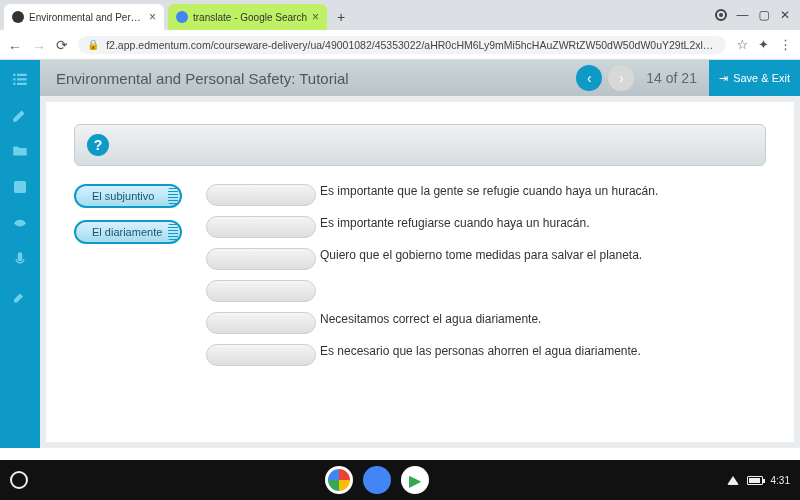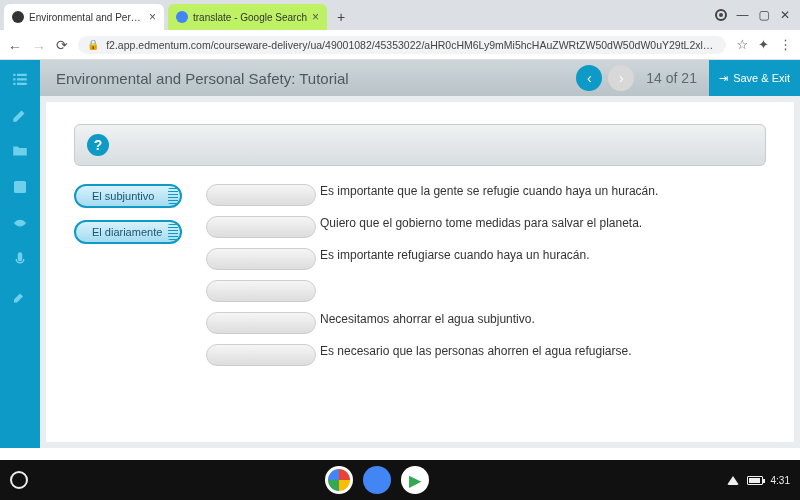--- a/index.html
+++ b/index.html
@@ -169,36 +169,36 @@
           </div>
         </div>
 
         <div class="rows">
           <div class="row">
               <div class="slot"></div>
               <span class="sentence">Es importante que la gente se refugie cuando haya un huracán.</span>
             </div>
           <div class="row">
               <div class="slot"></div>
+              <span class="sentence">Es importante refugiarse cuando haya un huracán.</span>
+            </div>
+          <div class="row">
+              <div class="slot"></div>
               <span class="sentence">Quiero que el gobierno tome medidas para salvar el planeta.</span>
             </div>
           <div class="row">
               <div class="slot"></div>
-              <span class="sentence">Es importante refugiarse cuando haya un huracán.</span>
-            </div>
-          <div class="row">
-              <div class="slot"></div>
-            </div>
-          <div class="row">
-              <div class="slot"></div>
-              <span class="sentence">Necesitamos ahorrar el agua subjuntivo.</span>
-            </div>
-          <div class="row">
-              <div class="slot"></div>
-              <span class="sentence">Es necesario que las personas ahorren el agua refugiarse.</span>
+            </div>
+          <div class="row">
+              <div class="slot"></div>
+              <span class="sentence">Necesitamos correct el agua diariamente.</span>
+            </div>
+          <div class="row">
+              <div class="slot"></div>
+              <span class="sentence">Es necesario que las personas ahorren el agua diariamente.</span>
             </div>
         </div>
       </div>
     </div>
   </div>
 </div>
 
 <div class="taskbar">
   <div class="start"></div>
   <div class="center">

